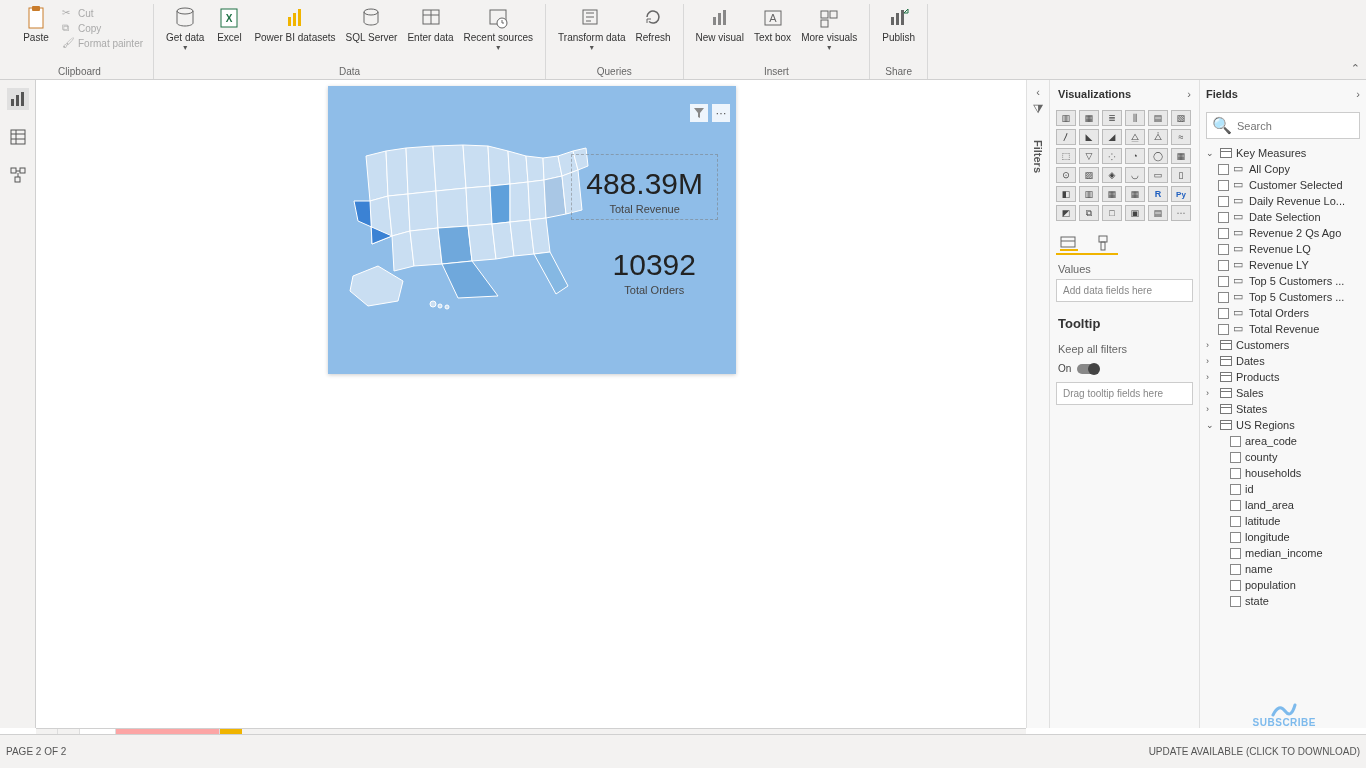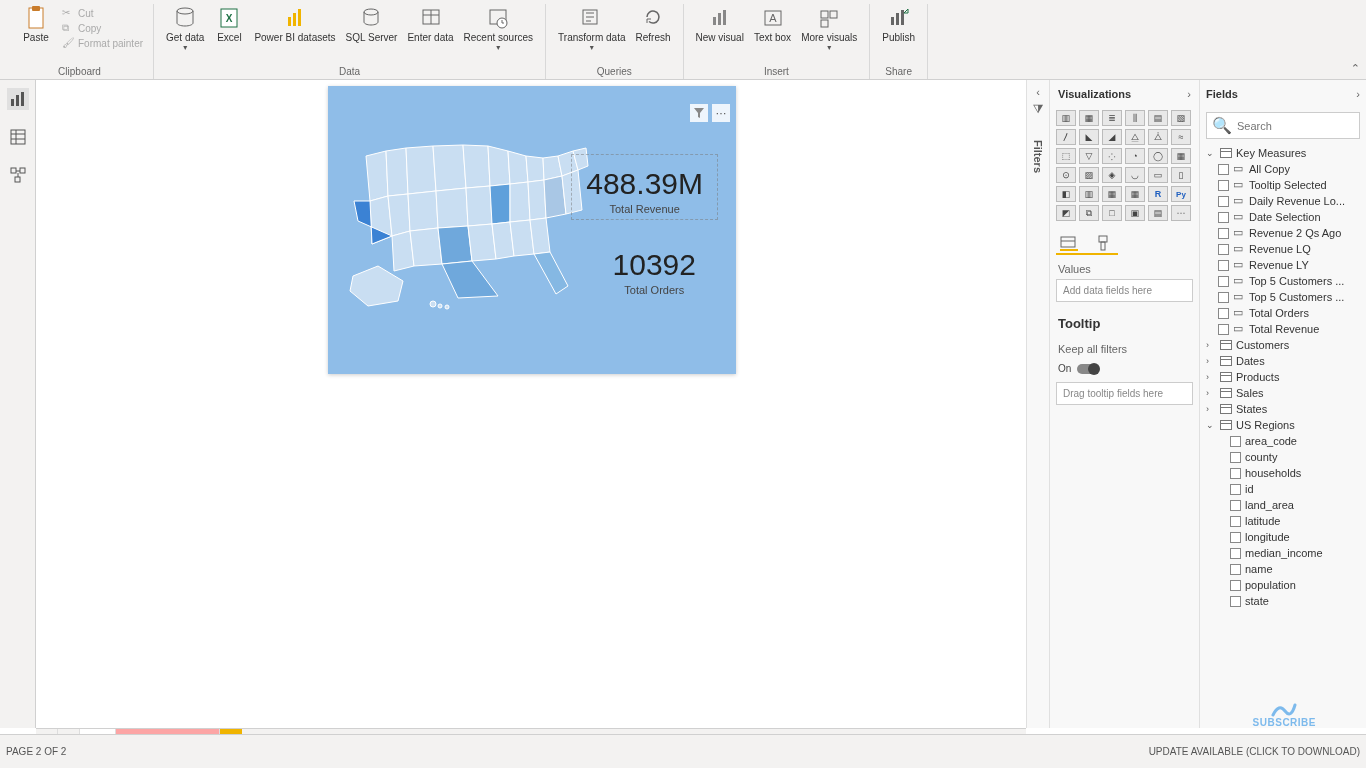--- a/index.html
+++ b/index.html
@@ -443,21 +443,21 @@
       </div>
     <div id="measures-list">
         <div class="tree-row tree-indent">
           <span class="chk"></span>
           <span class="meas-ic">▭</span>
           <span>All Copy</span>
         </div>
         <div class="tree-row tree-indent">
           <span class="chk"></span>
           <span class="meas-ic">▭</span>
-          <span>Tooltip Selected</span>
+          <span>Customer Selected</span>
         </div>
         <div class="tree-row tree-indent">
           <span class="chk"></span>
           <span class="meas-ic">▭</span>
           <span>Daily Revenue Lo...</span>
         </div>
         <div class="tree-row tree-indent">
           <span class="chk"></span>
           <span class="meas-ic">▭</span>
           <span>Date Selection</span>

